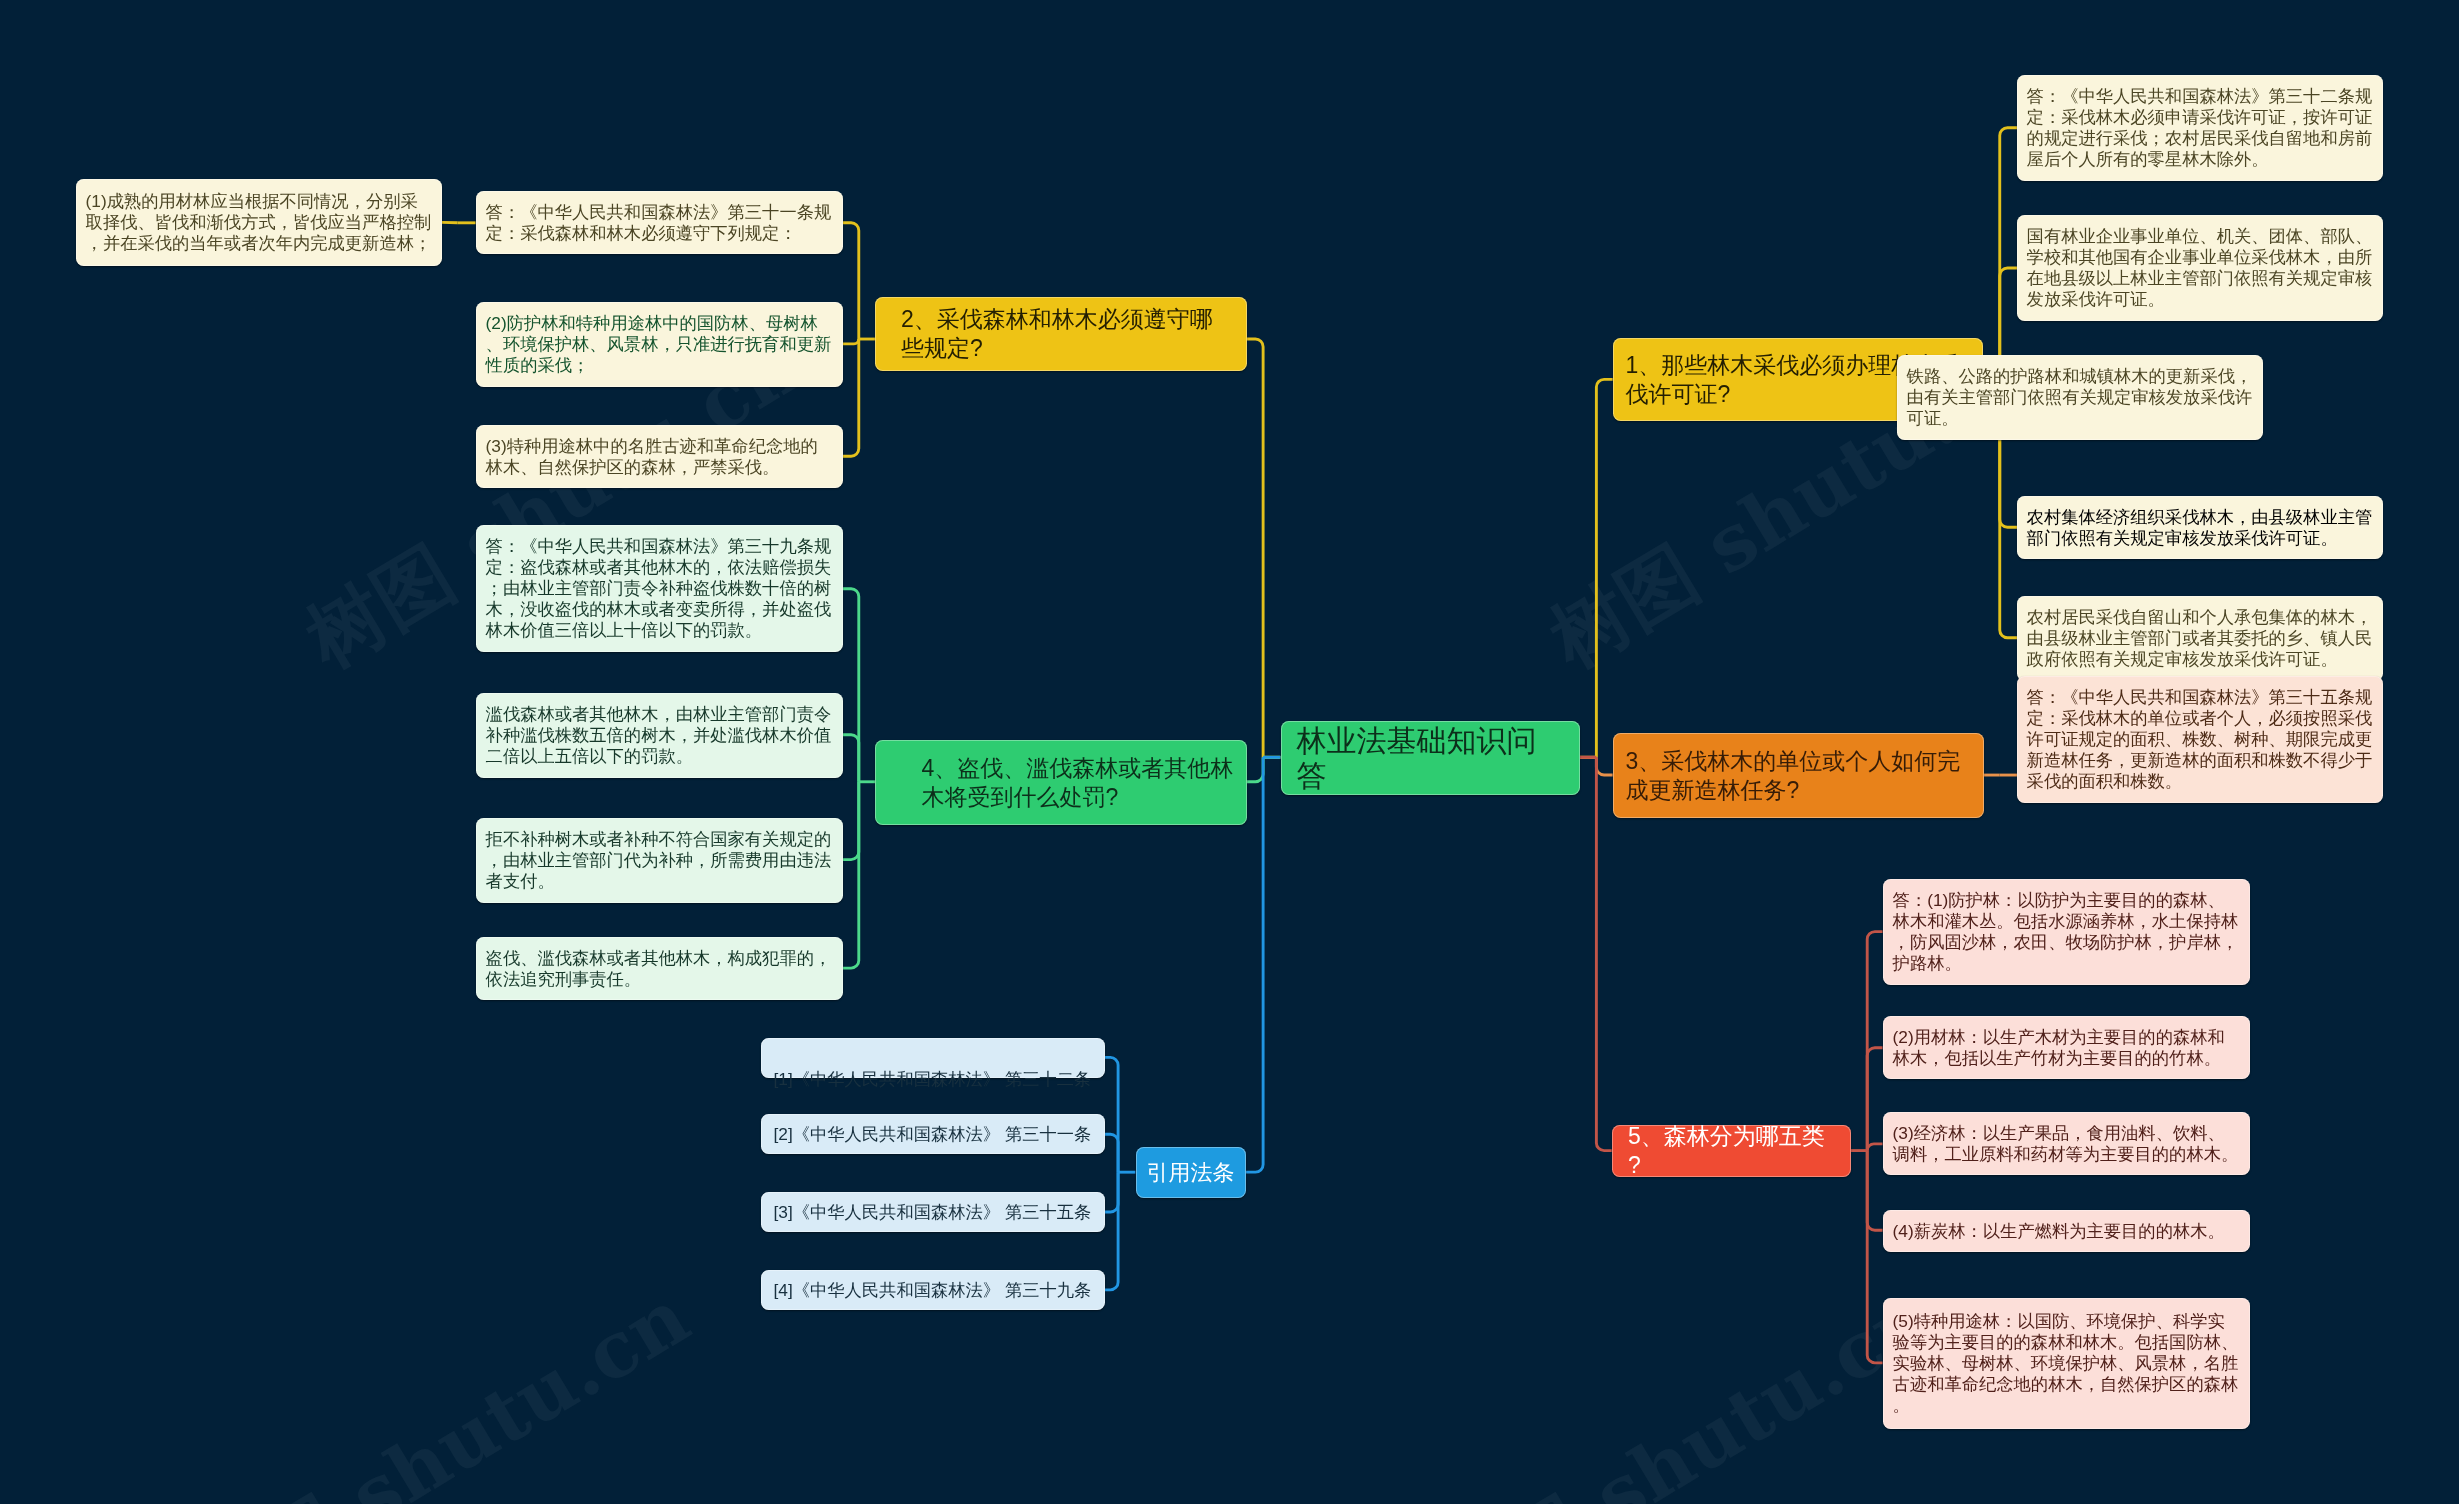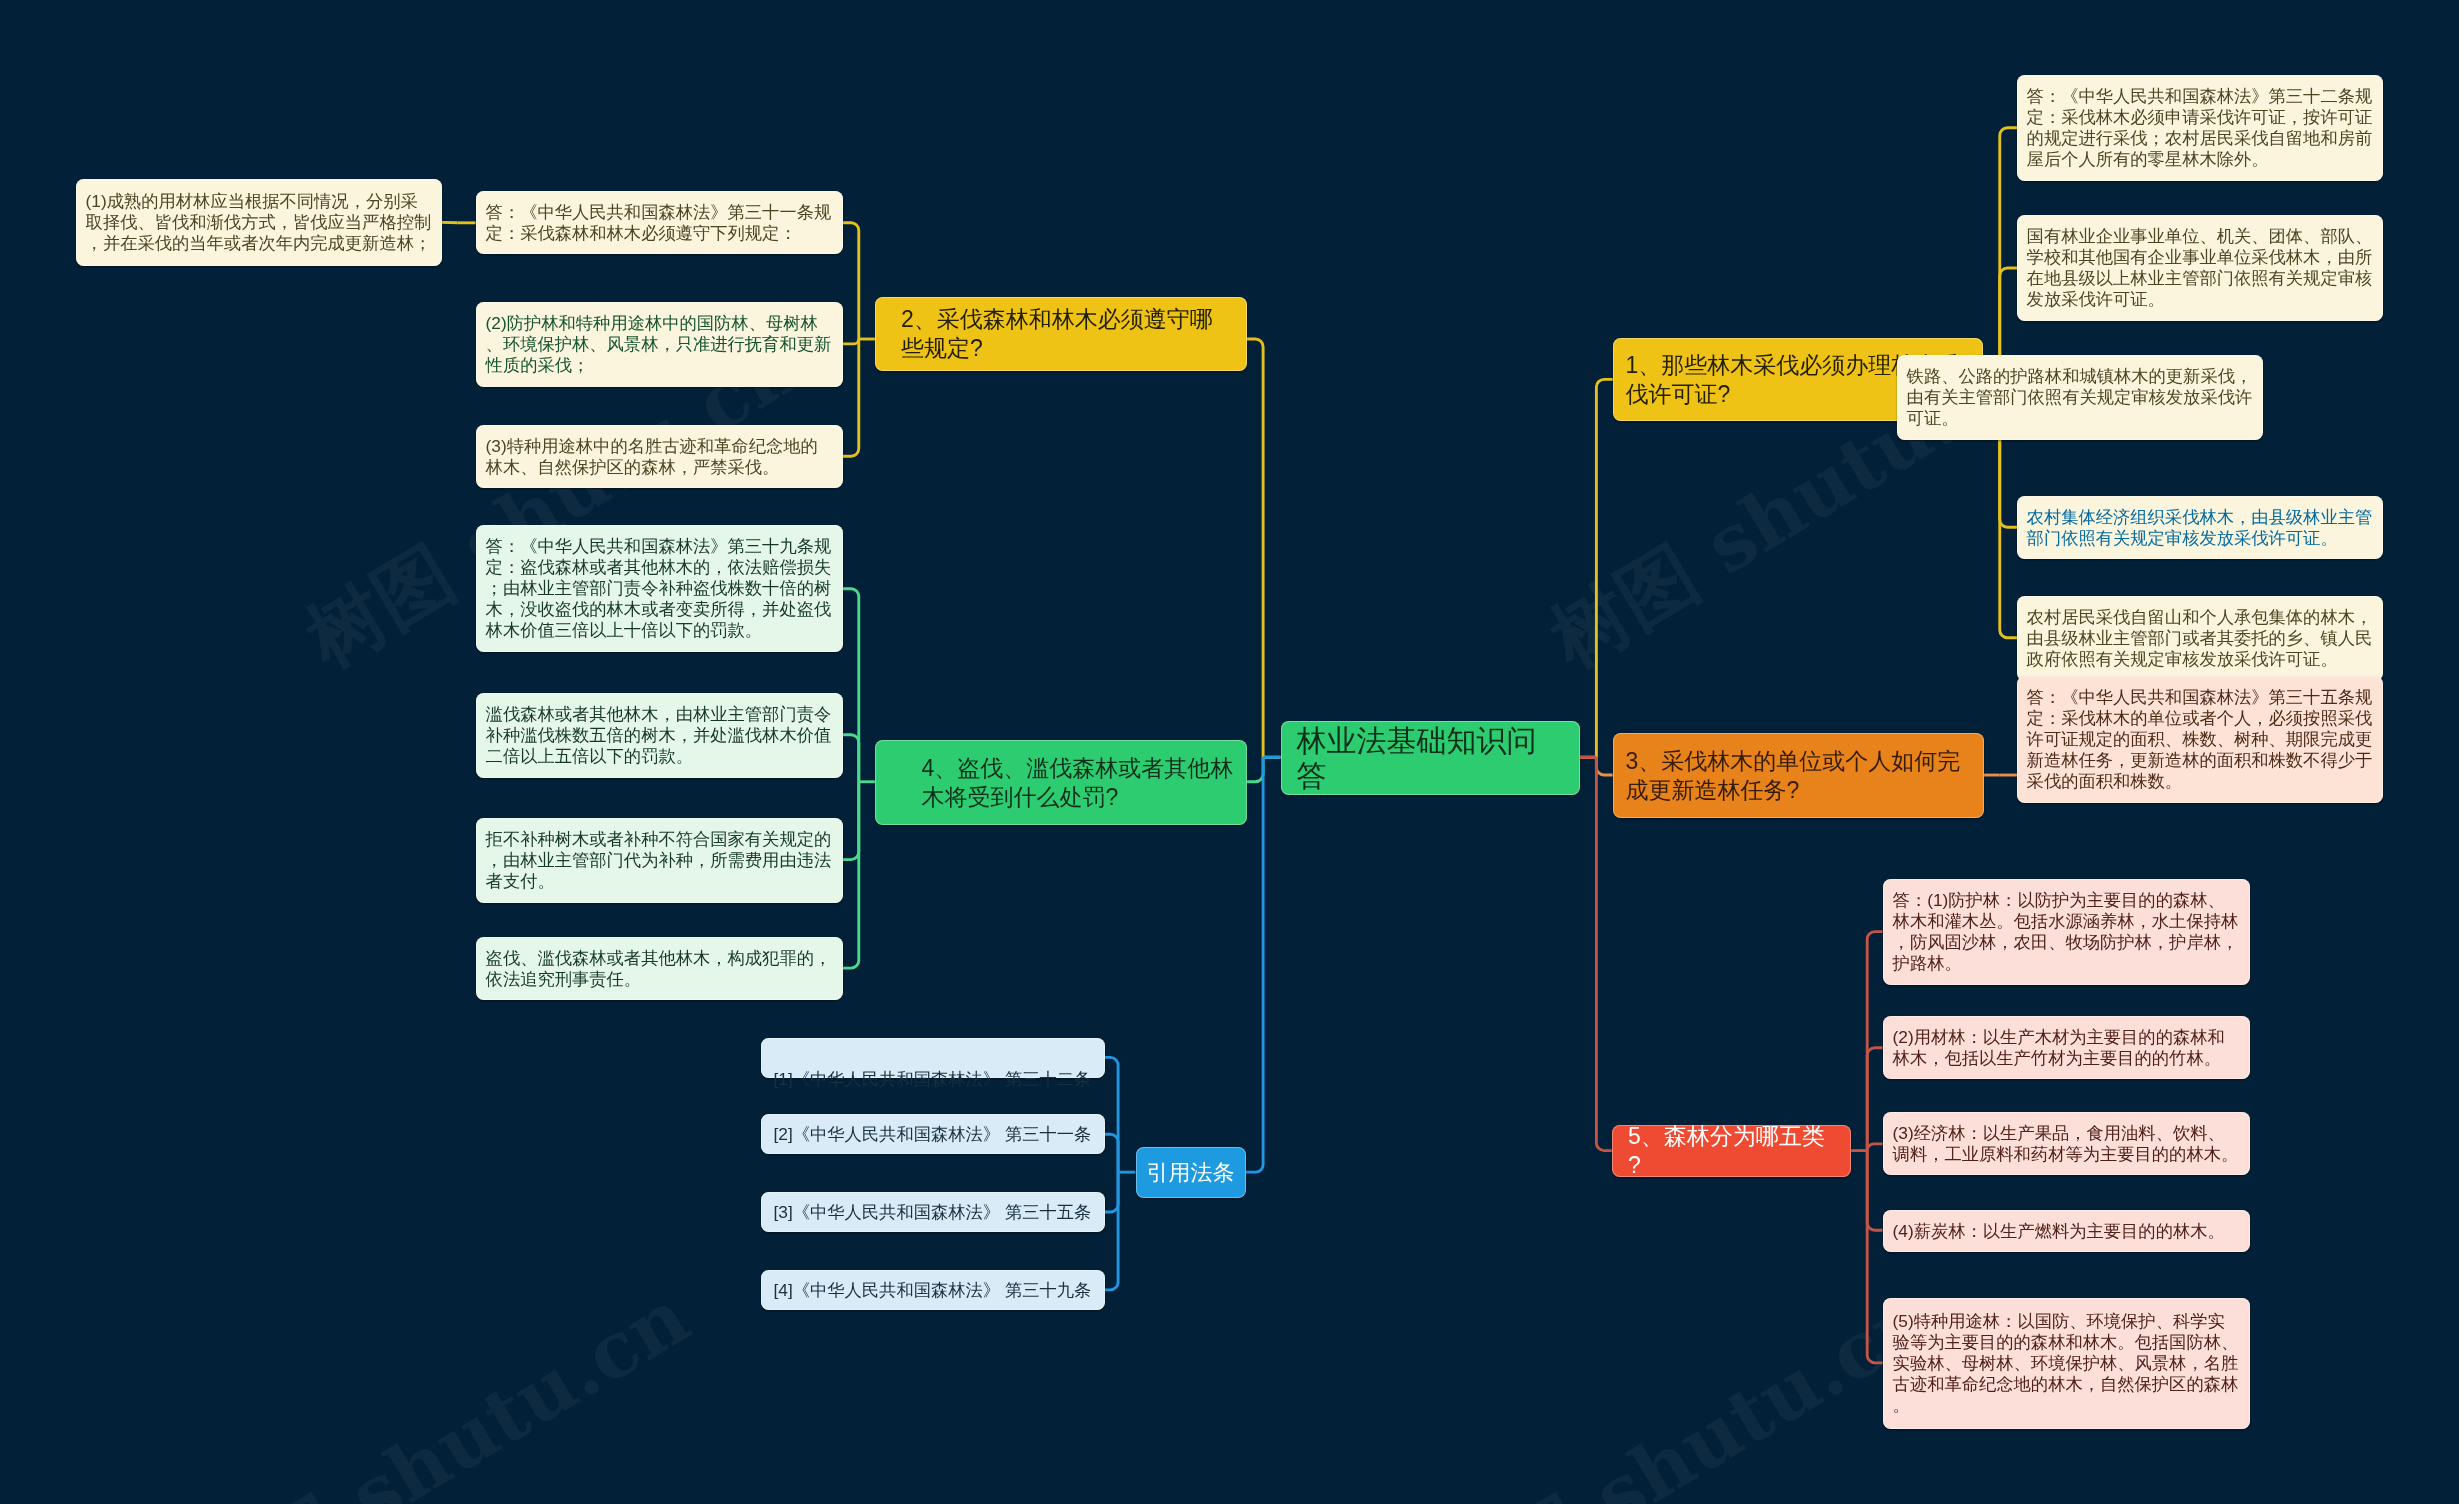--- a/index.html
+++ b/index.html
@@ -124,21 +124,21 @@
       </div>
       <div class="node" id="n_b1c1" style="left: 2017px; top: 75px; width: 366px; height: 106px; background: rgb(250, 245, 220); color: rgb(75, 69, 36); padding: 0px 9.6px;">
         <span style="font-size: 17.3px; line-height: 21px; text-align: left;">答：《中华人民共和国森林法》第三十二条规定：采伐林木必须申请采伐许可证，按许可证的规定进行采伐；农村居民采伐自留地和房前屋后个人所有的零星林木除外。</span>
       </div>
       <div class="node" id="n_b1c2" style="left: 2017px; top: 215px; width: 366px; height: 106px; background: rgb(250, 245, 220); color: rgb(75, 69, 36); padding: 0px 9.6px;">
         <span style="font-size: 17.3px; line-height: 21px; text-align: left;">国有林业企业事业单位、机关、团体、部队、学校和其他国有企业事业单位采伐林木，由所在地县级以上林业主管部门依照有关规定审核发放采伐许可证。</span>
       </div>
       <div class="node" id="n_b1c3" style="left: 1897px; top: 355px; width: 366px; height: 85px; background: rgb(250, 245, 220); color: rgb(75, 69, 36); padding: 0px 9.6px;">
         <span style="font-size: 17.3px; line-height: 21px; text-align: left;">铁路、公路的护路林和城镇林木的更新采伐，由有关主管部门依照有关规定审核发放采伐许可证。</span>
       </div>
-      <div class="node" id="n_b1c4" style="left: 2017px; top: 496px; width: 366px; height: 63px; background: rgb(250, 245, 220); color: #0369a1; padding: 0px 9.6px;">
+      <div class="node" id="n_b1c4" style="left: 2017px; top: 496px; width: 366px; height: 63px; background: rgb(250, 245, 220); color: #000000; padding: 0px 9.6px;">
         <span style="font-size: 17.3px; line-height: 21px; text-align: left;">农村集体经济组织采伐林木，由县级林业主管部门依照有关规定审核发放采伐许可证。</span>
       </div>
       <div class="node" id="n_b1c5" style="left: 2017px; top: 596px; width: 366px; height: 85px; background: rgb(250, 245, 220); color: rgb(75, 69, 36); padding: 0px 9.6px;">
         <span style="font-size: 17.3px; line-height: 21px; text-align: left;">农村居民采伐自留山和个人承包集体的林木，由县级林业主管部门或者其委托的乡、镇人民政府依照有关规定审核发放采伐许可证。</span>
       </div>
       <div class="node" id="n_b3" style="left: 1613px; top: 733px; width: 371px; height: 85px; background: rgb(232, 130, 26); color: rgb(54, 28, 7); padding: 0px 12.5px;">
         <span style="font-size: 23px; line-height: 29px; text-align: left;">3、采伐林木的单位或个人如何完成更新造林任务?</span>
       </div>
       <div class="node" id="n_b3c1" style="left: 2017px; top: 676px; width: 366px; height: 127px; background: rgb(252, 227, 214); color: rgb(77, 43, 22); padding: 0px 9.6px;">
         <span style="font-size: 17.3px; line-height: 21px; text-align: left;">答：《中华人民共和国森林法》第三十五条规定：采伐林木的单位或者个人，必须按照采伐许可证规定的面积、株数、树种、期限完成更新造林任务，更新造林的面积和株数不得少于采伐的面积和株数。</span>

